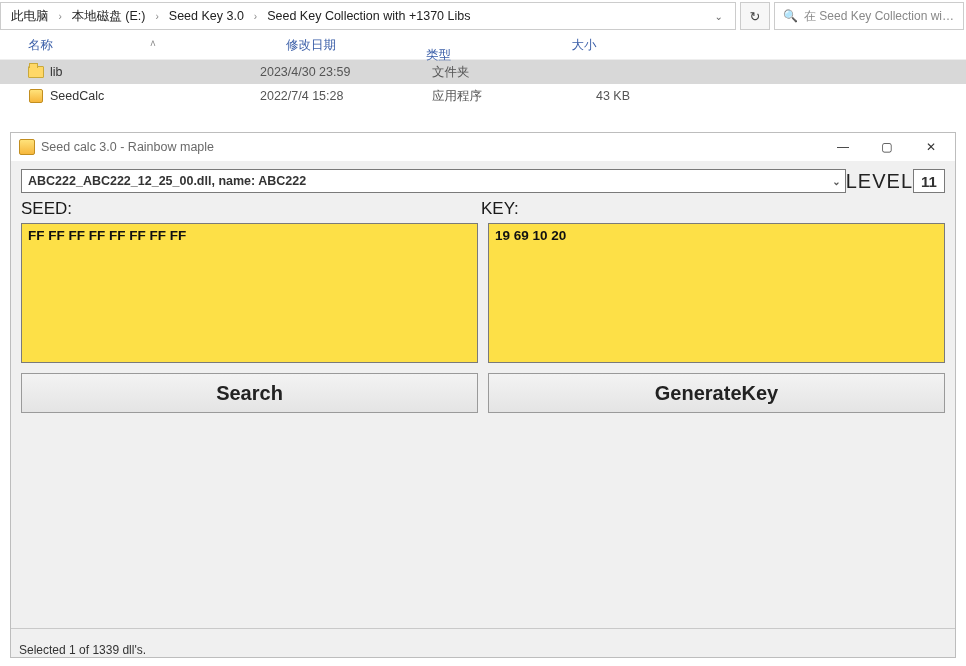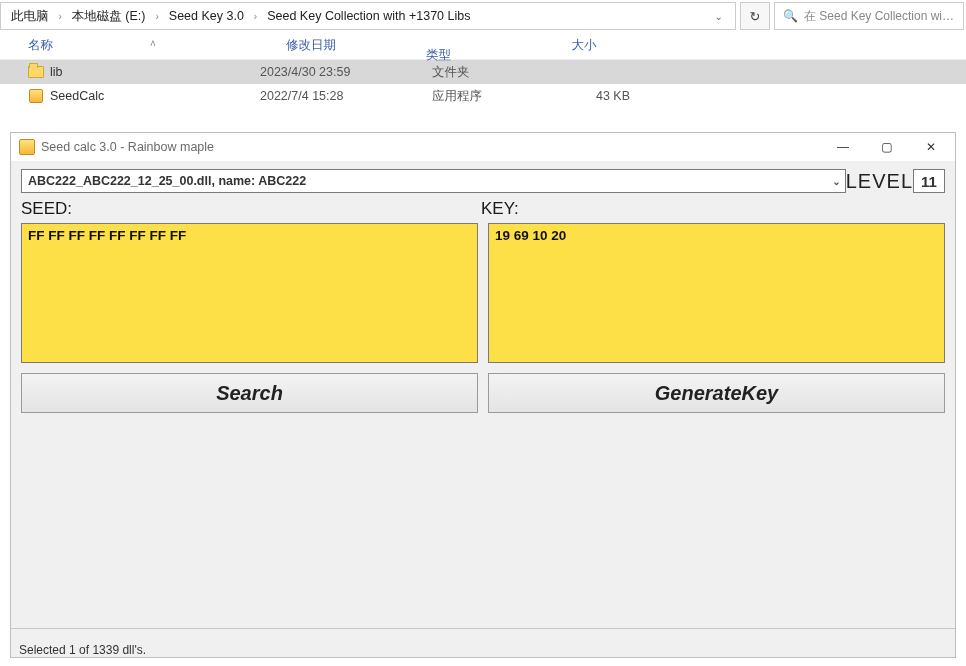--- a/index.html
+++ b/index.html
@@ -68,21 +68,21 @@
   .labels .lab { font-size:17px; font-weight:500; color:#1a1a1a; }
   .labels .lab-seed { width:460px; }
   .labels .lab-key  { }
 
   .io-row { display:flex; gap:10px; margin-top:4px; }
   .io {
     flex:1; height:140px; border:1px solid #7a7a7a; background:#fde047; padding:4px 6px;
     font-size:13.5px; font-weight:700; color:#111;
   }
 
-  .btn-row { display:flex; gap:10px; margin-top:10px;font-style:italic; }
+  .btn-row { display:flex; gap:10px; margin-top:10px; }
   .bigbtn {
     flex:1; height:40px; border:1px solid #9a9a9a; background:linear-gradient(#f3f3f3,#e4e4e4);
     display:flex; align-items:center; justify-content:center; font-size:20px; font-weight:700; color:#222;
   }
 
   .log {
     margin-top:10px; height:168px; border:1px solid #7a7a7a; background:#fff; padding:4px 6px;
     font-size:12.5px; font-weight:600; color:#111; line-height:1.3; white-space:pre-line;
   }
 

